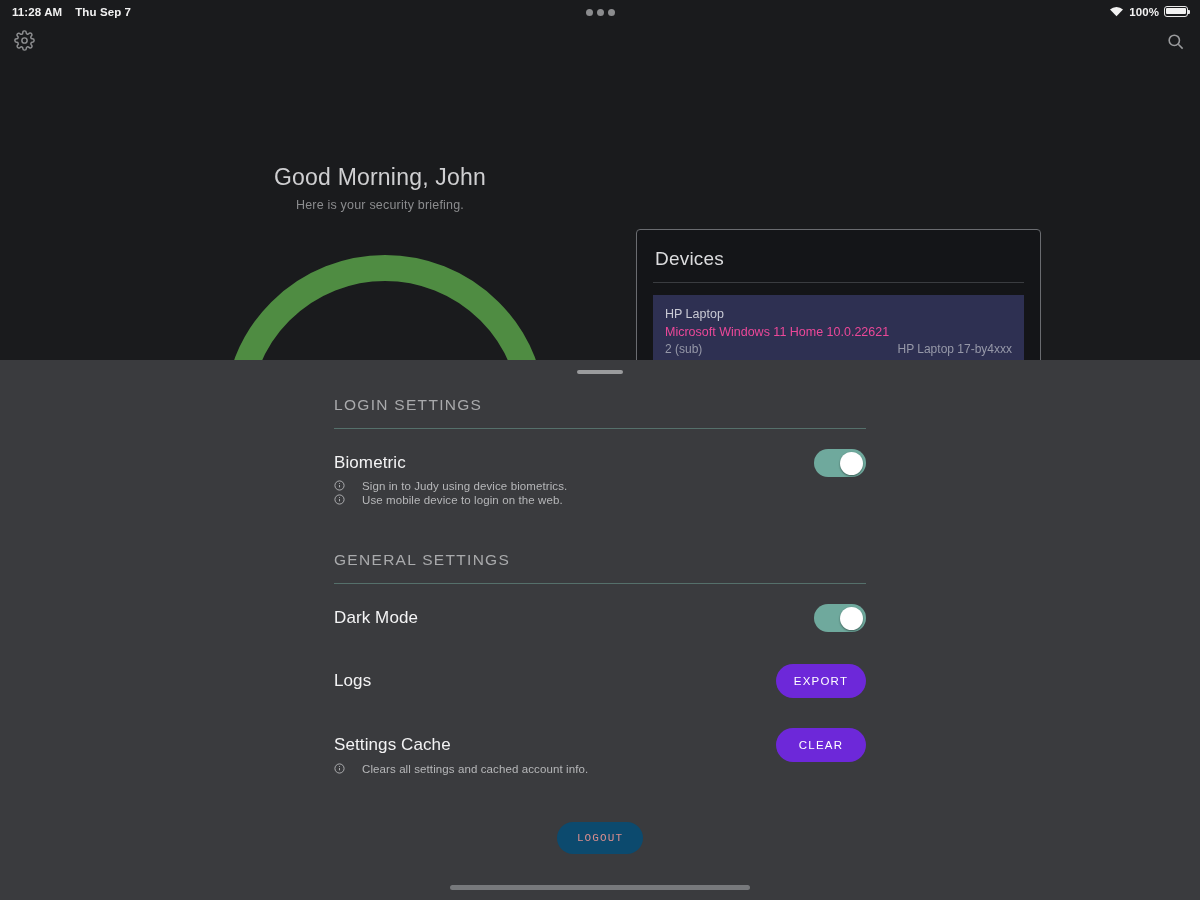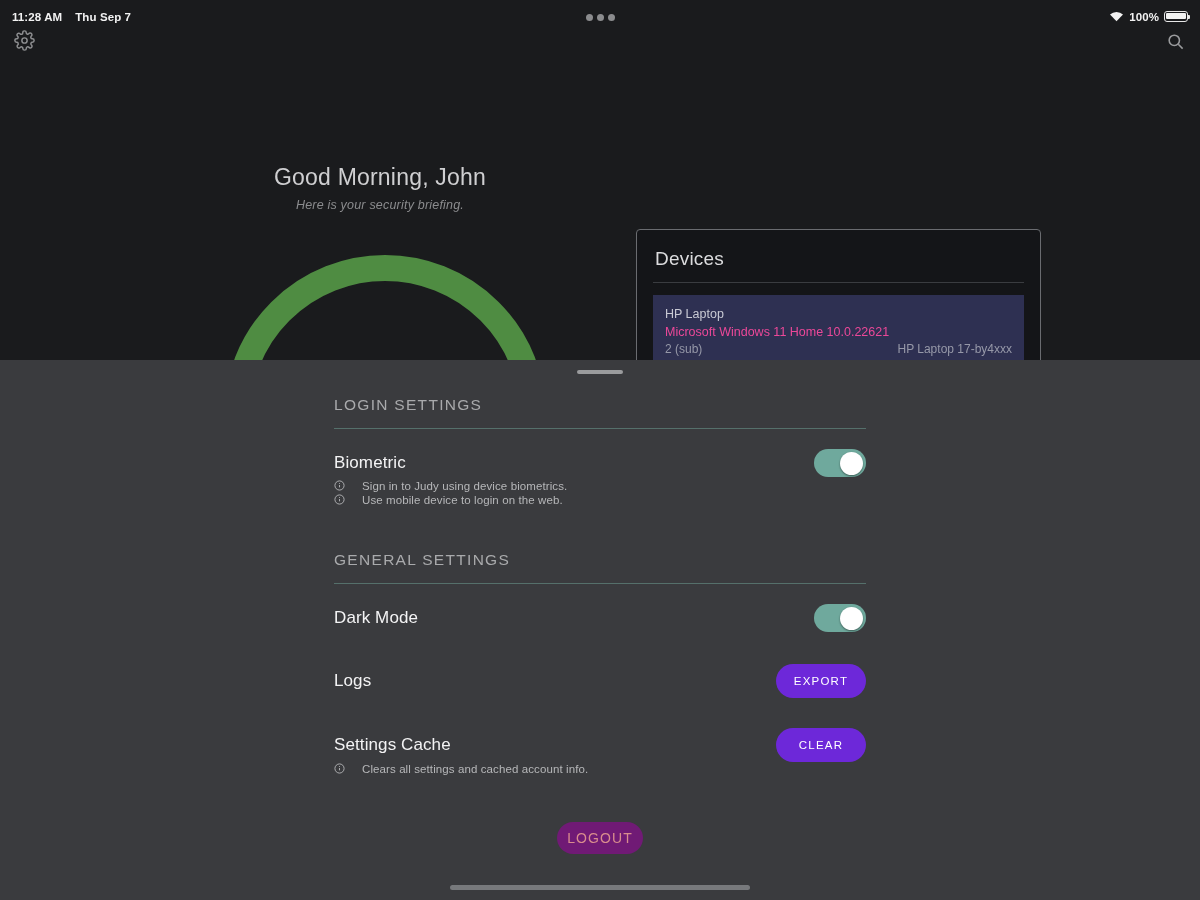--- a/index.html
+++ b/index.html
@@ -14,21 +14,21 @@
     width: 1200px; height: 900px;
     background: #1a1b1d;
     overflow: hidden;
   }
 
   
   .statusbar {
     position: absolute; top: 0; left: 0;
     width: 1200px; height: 24px;
     display: flex; align-items: center;
-    padding: 17px 12px;
+    padding: 7px 12px;
     color: #f2f2f2;
     font-size: 11.5px;
     font-weight: bold;
     letter-spacing: .1px;
     z-index: 40;
   }
   .sb-left { display: flex; align-items: center; gap: 13px; }
   .sb-center { position: absolute; left: 0; right: 0; display: flex; justify-content: center; pointer-events: none; }
   .dots { display: flex; gap: 4px; }
   .dots i { display: block; width: 7px; height: 7px; border-radius: 50%; background: #8b8c8e; }
@@ -56,21 +56,21 @@
   
   .greeting {
     position: absolute; top: 163px; left: 0; width: 760px;
     text-align: center; z-index: 5;
   }
   .greeting h1 {
     font-size: 23px; font-weight: normal; color: #cfcfd1;
     letter-spacing: .2px; line-height: 1.3;
   }
   .greeting p {
-    font-size: 12.5px; color: #8b8c8e; margin-top: 5px; letter-spacing: .2px; font-style: italic;
+    font-size: 12.5px; color: #8b8c8e; margin-top: 5px; letter-spacing: .2px;
   }
 
   .gauge {
     position: absolute; left: 215px; top: 246px;
     width: 340px; height: 340px; z-index: 4;
   }
   .gauge .score {
     position: absolute; left: 0; right: 0; top: 108px;
     text-align: center; font-size: 50px; color: #4f8c42; font-weight: bold;
   }
@@ -151,23 +151,23 @@
     display: flex; align-items: center; justify-content: center;
     font-family: "Liberation Sans", sans-serif;
   }
 
   .spacer-lg { height: 44px; }
   .spacer-md { height: 18px; }
 
   .logout-wrap { display: flex; justify-content: center; margin-top: 46px; }
   .logout-btn {
     width: 86px; height: 32px; border-radius: 18px;
-    background: #701a75; border: none; cursor: pointer;
-    color: #d98d8d; font-size: 14px; letter-spacing: 1.1px;
-    font-family: Liberation Sans, sans-serif;
+    background: #0c4a6e; border: none; cursor: pointer;
+    color: #d98d8d; font-size: 11px; letter-spacing: 1.1px;
+    font-family: Liberation Mono, monospace;
   }
 
   .home-indicator {
     position: absolute; left: 50%; transform: translateX(-50%);
     bottom: 10px; width: 300px; height: 5px; border-radius: 3px;
     background: #77797c; z-index: 50;
   }
 </style>
 </head>
 <body>

